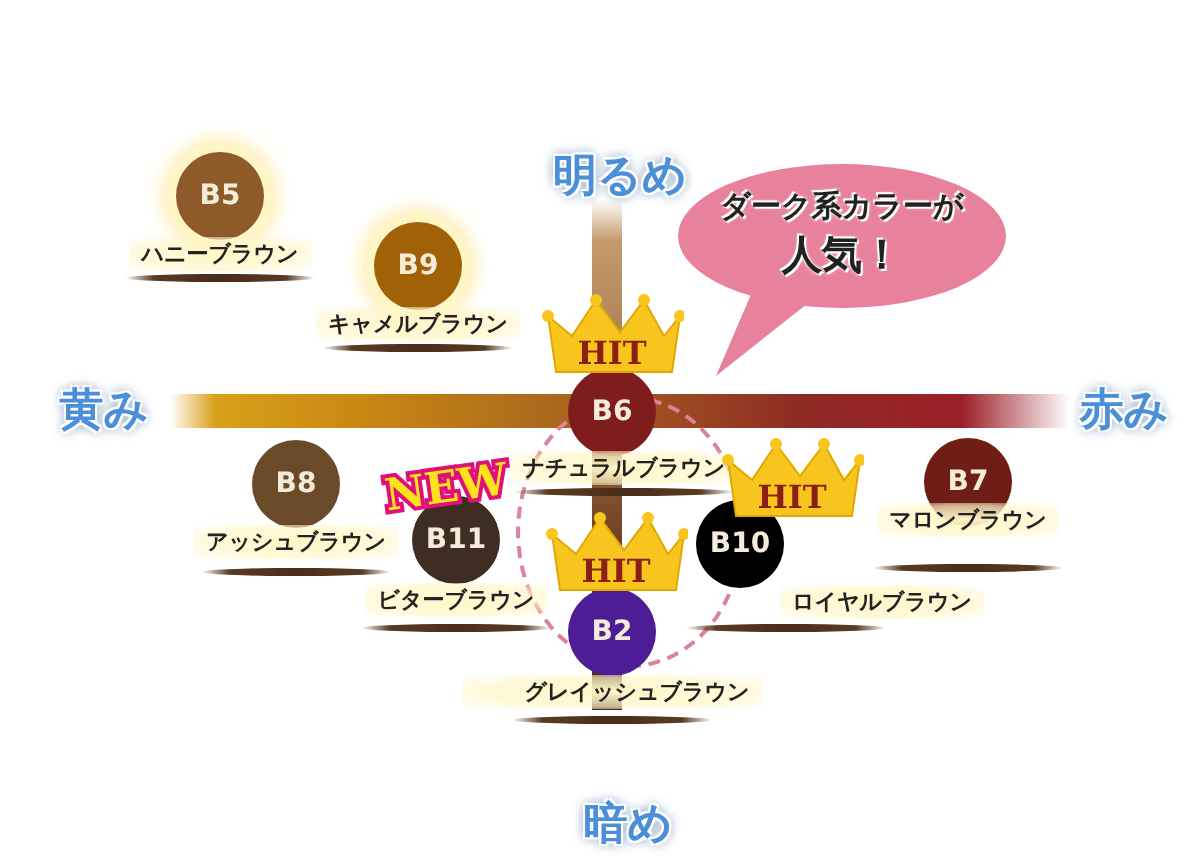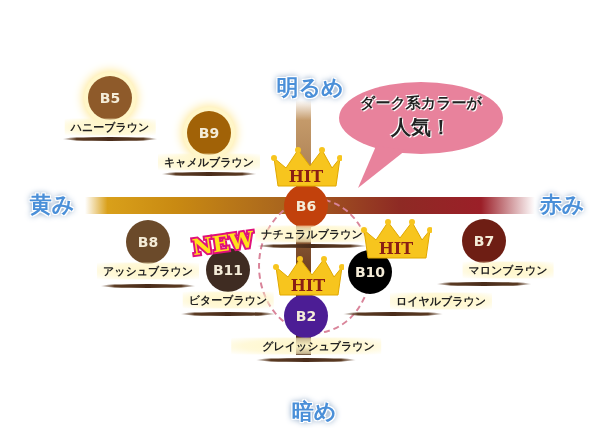--- a/index.html
+++ b/index.html
@@ -57,21 +57,21 @@
 <div class="abs label" style="left:148px; top:271px;">アッシュブラウン</div>
 <div class="abs brush" style="left:148px; top:286px; width:95px;"></div>
 
 <div class="abs circle" style="left:228px; top:270px; width:44px; height:44px; background:#3f2c22;">B11</div>
 <div class="abs label" style="left:228px; top:300px;">ビターブラウン</div>
 <div class="abs brush" style="left:228px; top:314px; width:95px;"></div>
 <svg class="abs" style="left:183px; top:226px;" width="80" height="34">
   <text x="40" y="25" text-anchor="middle" font-family="DejaVu Serif, serif" font-weight="bold" font-size="22" fill="#ffe21a" stroke="#e0107a" stroke-width="4" paint-order="stroke" transform="rotate(-8 40 17)">NEW</text>
 </svg>
 
-<div class="abs circle" style="left:306px; top:206px; width:44px; height:44px; background:#c2410c;">B6</div>
+<div class="abs circle" style="left:306px; top:206px; width:44px; height:44px; background:#7f1d1d;">B6</div>
 <div class="abs label" style="left:312px; top:234px;">ナチュラルブラウン</div>
 <div class="abs brush" style="left:312px; top:246px; width:110px;"></div>
 <svg class="abs" style="left:270px; top:146px;" width="72" height="44">
   <path d="M4 12 L16 22 L28 4 L40 20 L52 4 L62 22 L70 12 L66 40 L8 40 Z" fill="#f7c51e" stroke="#e0a800" stroke-width="1"></path>
   <circle cx="4" cy="12" r="3" fill="#f7c51e"></circle>
     <circle cx="28" cy="4" r="3" fill="#f7c51e"></circle>
     <circle cx="52" cy="4" r="3" fill="#f7c51e"></circle>
     <circle cx="70" cy="12" r="3" fill="#f7c51e"></circle>
   <text x="36" y="36" text-anchor="middle" class="crown-text">HIT</text>
 </svg>
@@ -94,14 +94,14 @@
 <svg class="abs" style="left:360px; top:218px;" width="72" height="44">
   <path d="M4 12 L16 22 L28 4 L40 20 L52 4 L62 22 L70 12 L66 40 L8 40 Z" fill="#f7c51e" stroke="#e0a800" stroke-width="1"></path>
   <circle cx="4" cy="12" r="3" fill="#f7c51e"></circle>
     <circle cx="28" cy="4" r="3" fill="#f7c51e"></circle>
     <circle cx="52" cy="4" r="3" fill="#f7c51e"></circle>
     <circle cx="70" cy="12" r="3" fill="#f7c51e"></circle>
   <text x="36" y="36" text-anchor="middle" class="crown-text">HIT</text>
 </svg>
 
 <div class="abs circle" style="left:484px; top:241px; width:44px; height:44px; background:#6e1e14;">B7</div>
-<div class="abs label" style="left:484px; top:270px;margin-left:24px;">マロンブラウン</div>
+<div class="abs label" style="left:484px; top:260px;">マロンブラウン</div>
 <div class="abs brush" style="left:484px; top:284px; width:95px;"></div>
 
 </body></html>

